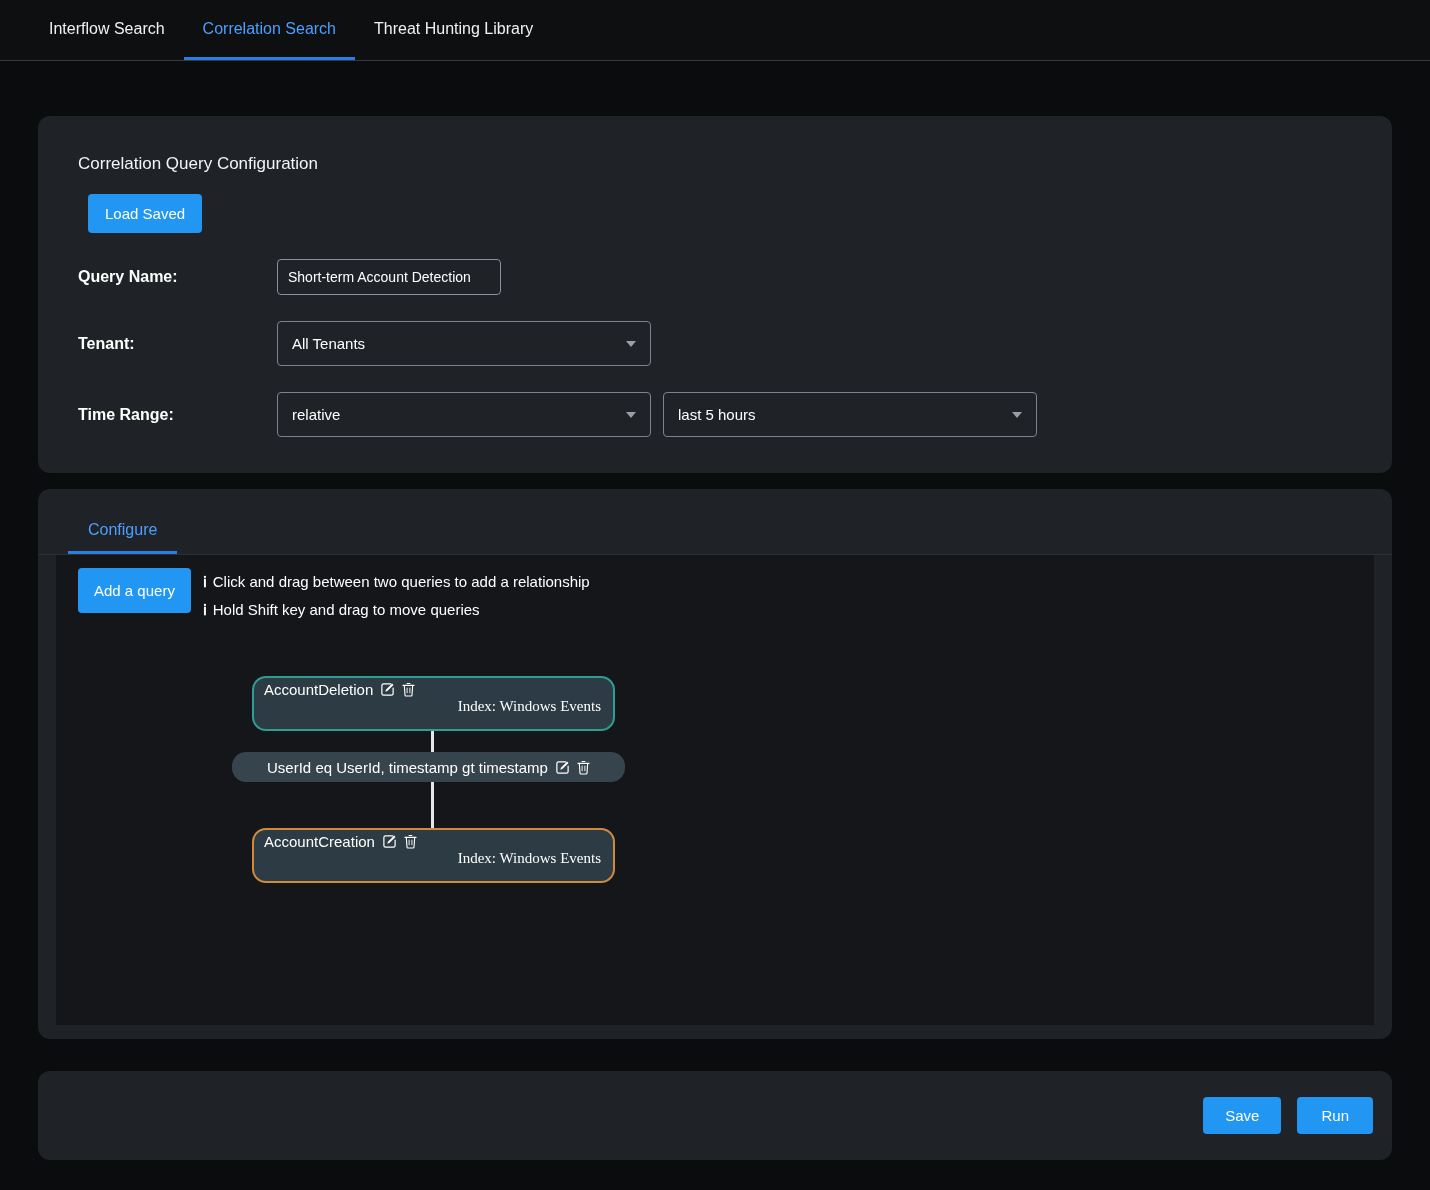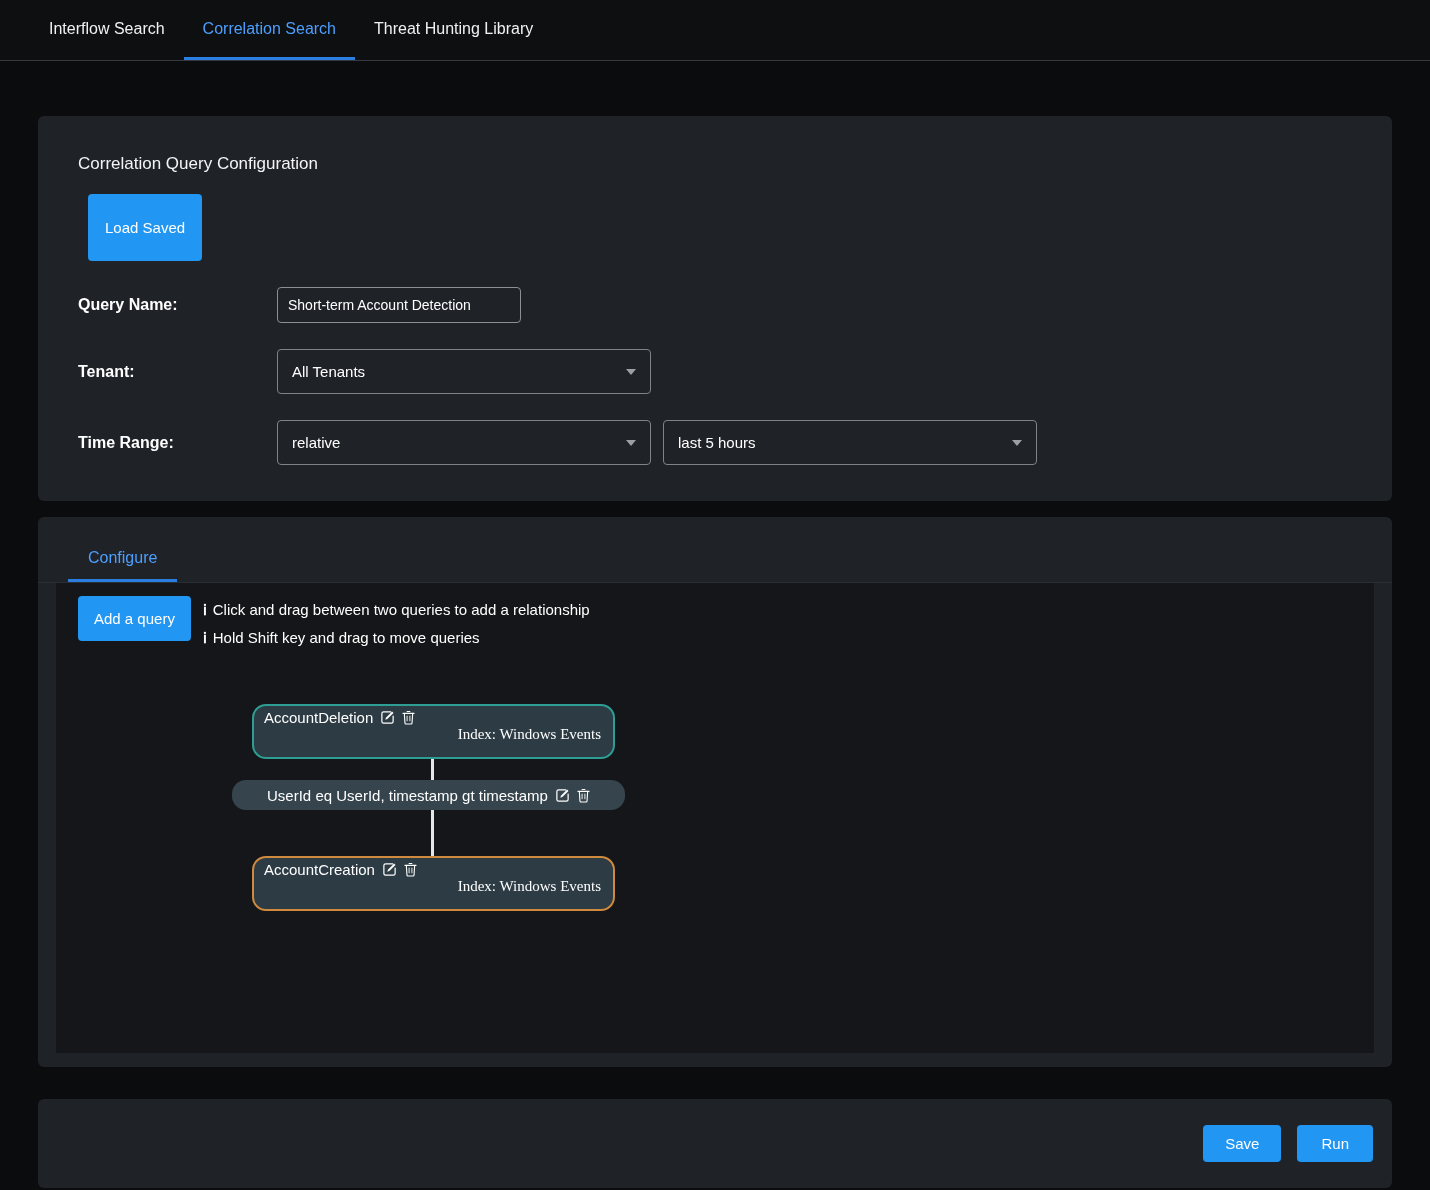--- a/index.html
+++ b/index.html
@@ -23,34 +23,34 @@
   .tab {
     display:flex; align-items:center;
     padding:12px 19px; font-size:16px;
     color:#f1f1f1; cursor:pointer;
     border-bottom:3px solid transparent;
   }
   .tab.active { color:#4d9fff; border-bottom-color:#2a7de1; }
 
   main { padding:0 38px; }
 
-  .card { background:#1f2227; border-radius:6px; }
+  .card { background:#1f2227; border-radius:12px; }
 
   
   .config-card { margin-top:55px; padding:24px 40px 36px; }
   .card-title { font-size:17px; font-weight:400; margin:14px 0 20px; color:#f3f4f5; }
   .btn {
     background:#2196f3; color:#fff; border:none; border-radius:4px;
     font-size:15px; cursor:pointer; font-family:inherit;
   }
-  .load-saved { padding:25px 17px; margin-left:10px; }
+  .load-saved { padding:11px 17px; margin-left:10px; }
   .form-row { display:flex; align-items:center; margin-top:26px; }
   .form-label { width:199px; font-weight:bold; font-size:16px; color:#fff; }
   .text-input {
-    width:244px; background:transparent;
+    width:224px; background:transparent;
     border:1px solid #8a9097; border-radius:4px;
     color:#fff; padding:9px 10px; font-size:14px; font-family:inherit;
     white-space:nowrap; overflow:hidden;
   }
   .select {
     width:374px; height:45px;
     border:1px solid #7d838a; border-radius:4px;
     display:flex; align-items:center; justify-content:space-between;
     padding:0 14px; font-size:15px; color:#fff; cursor:pointer;
     background:transparent;

